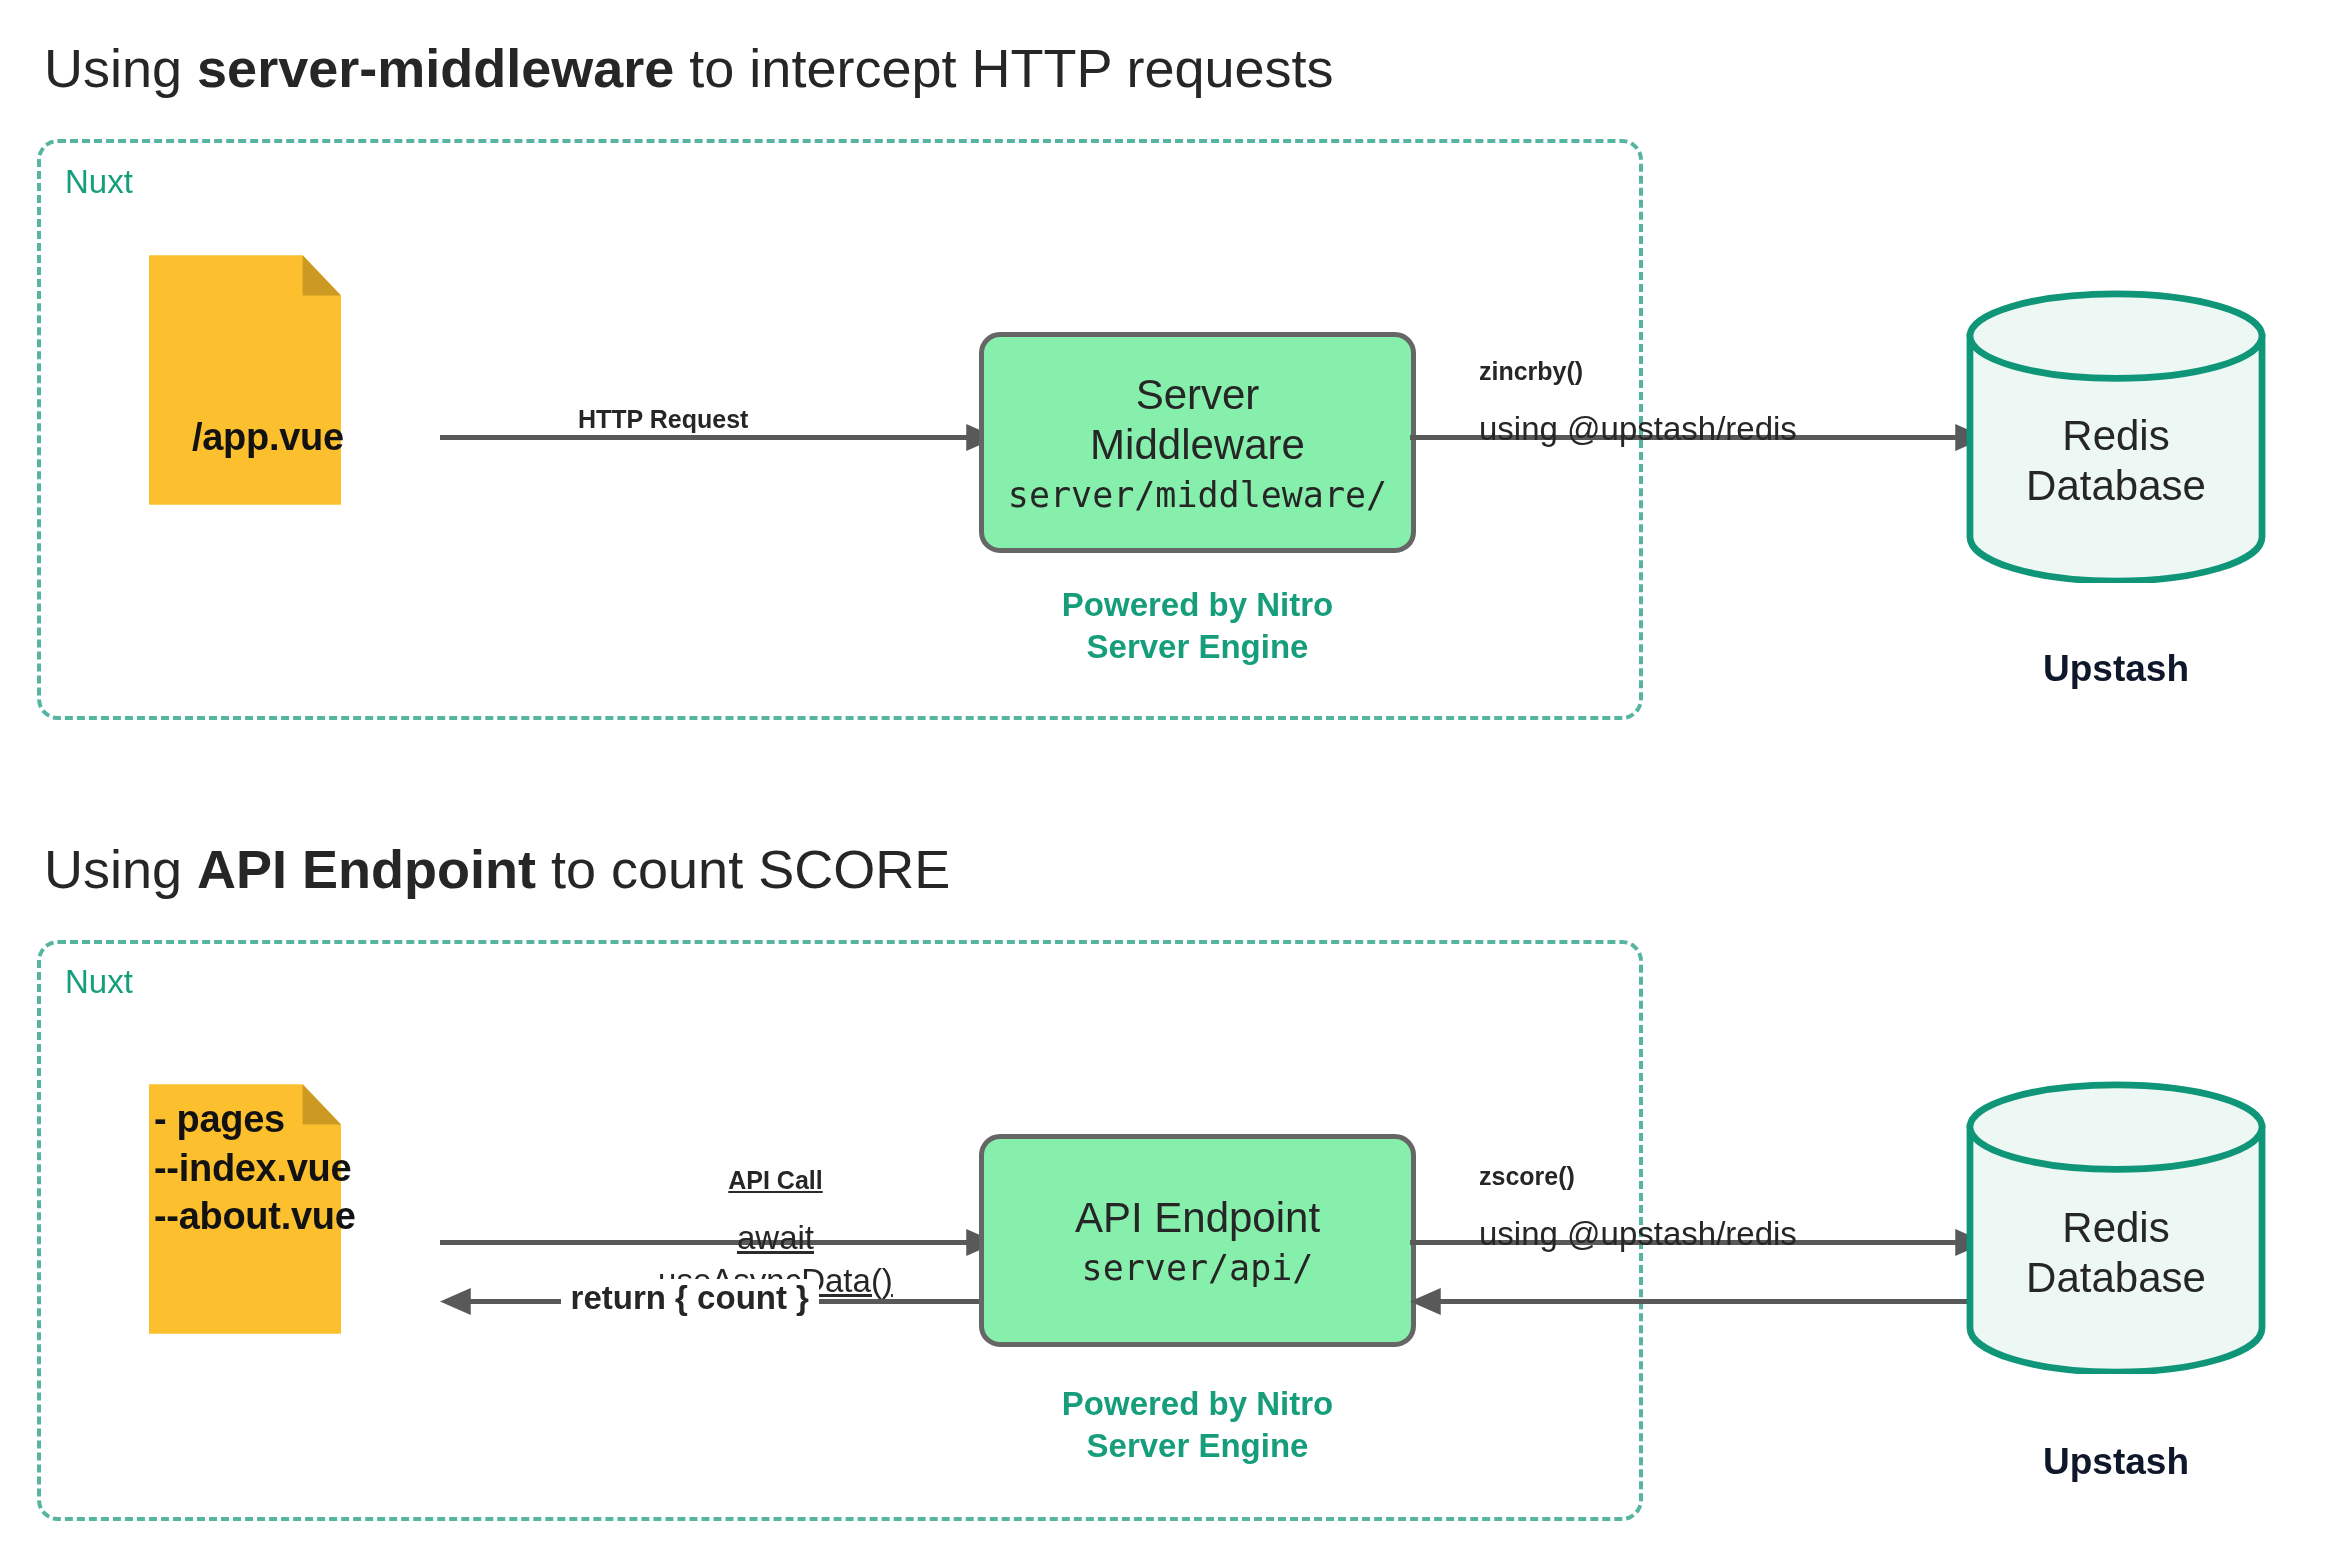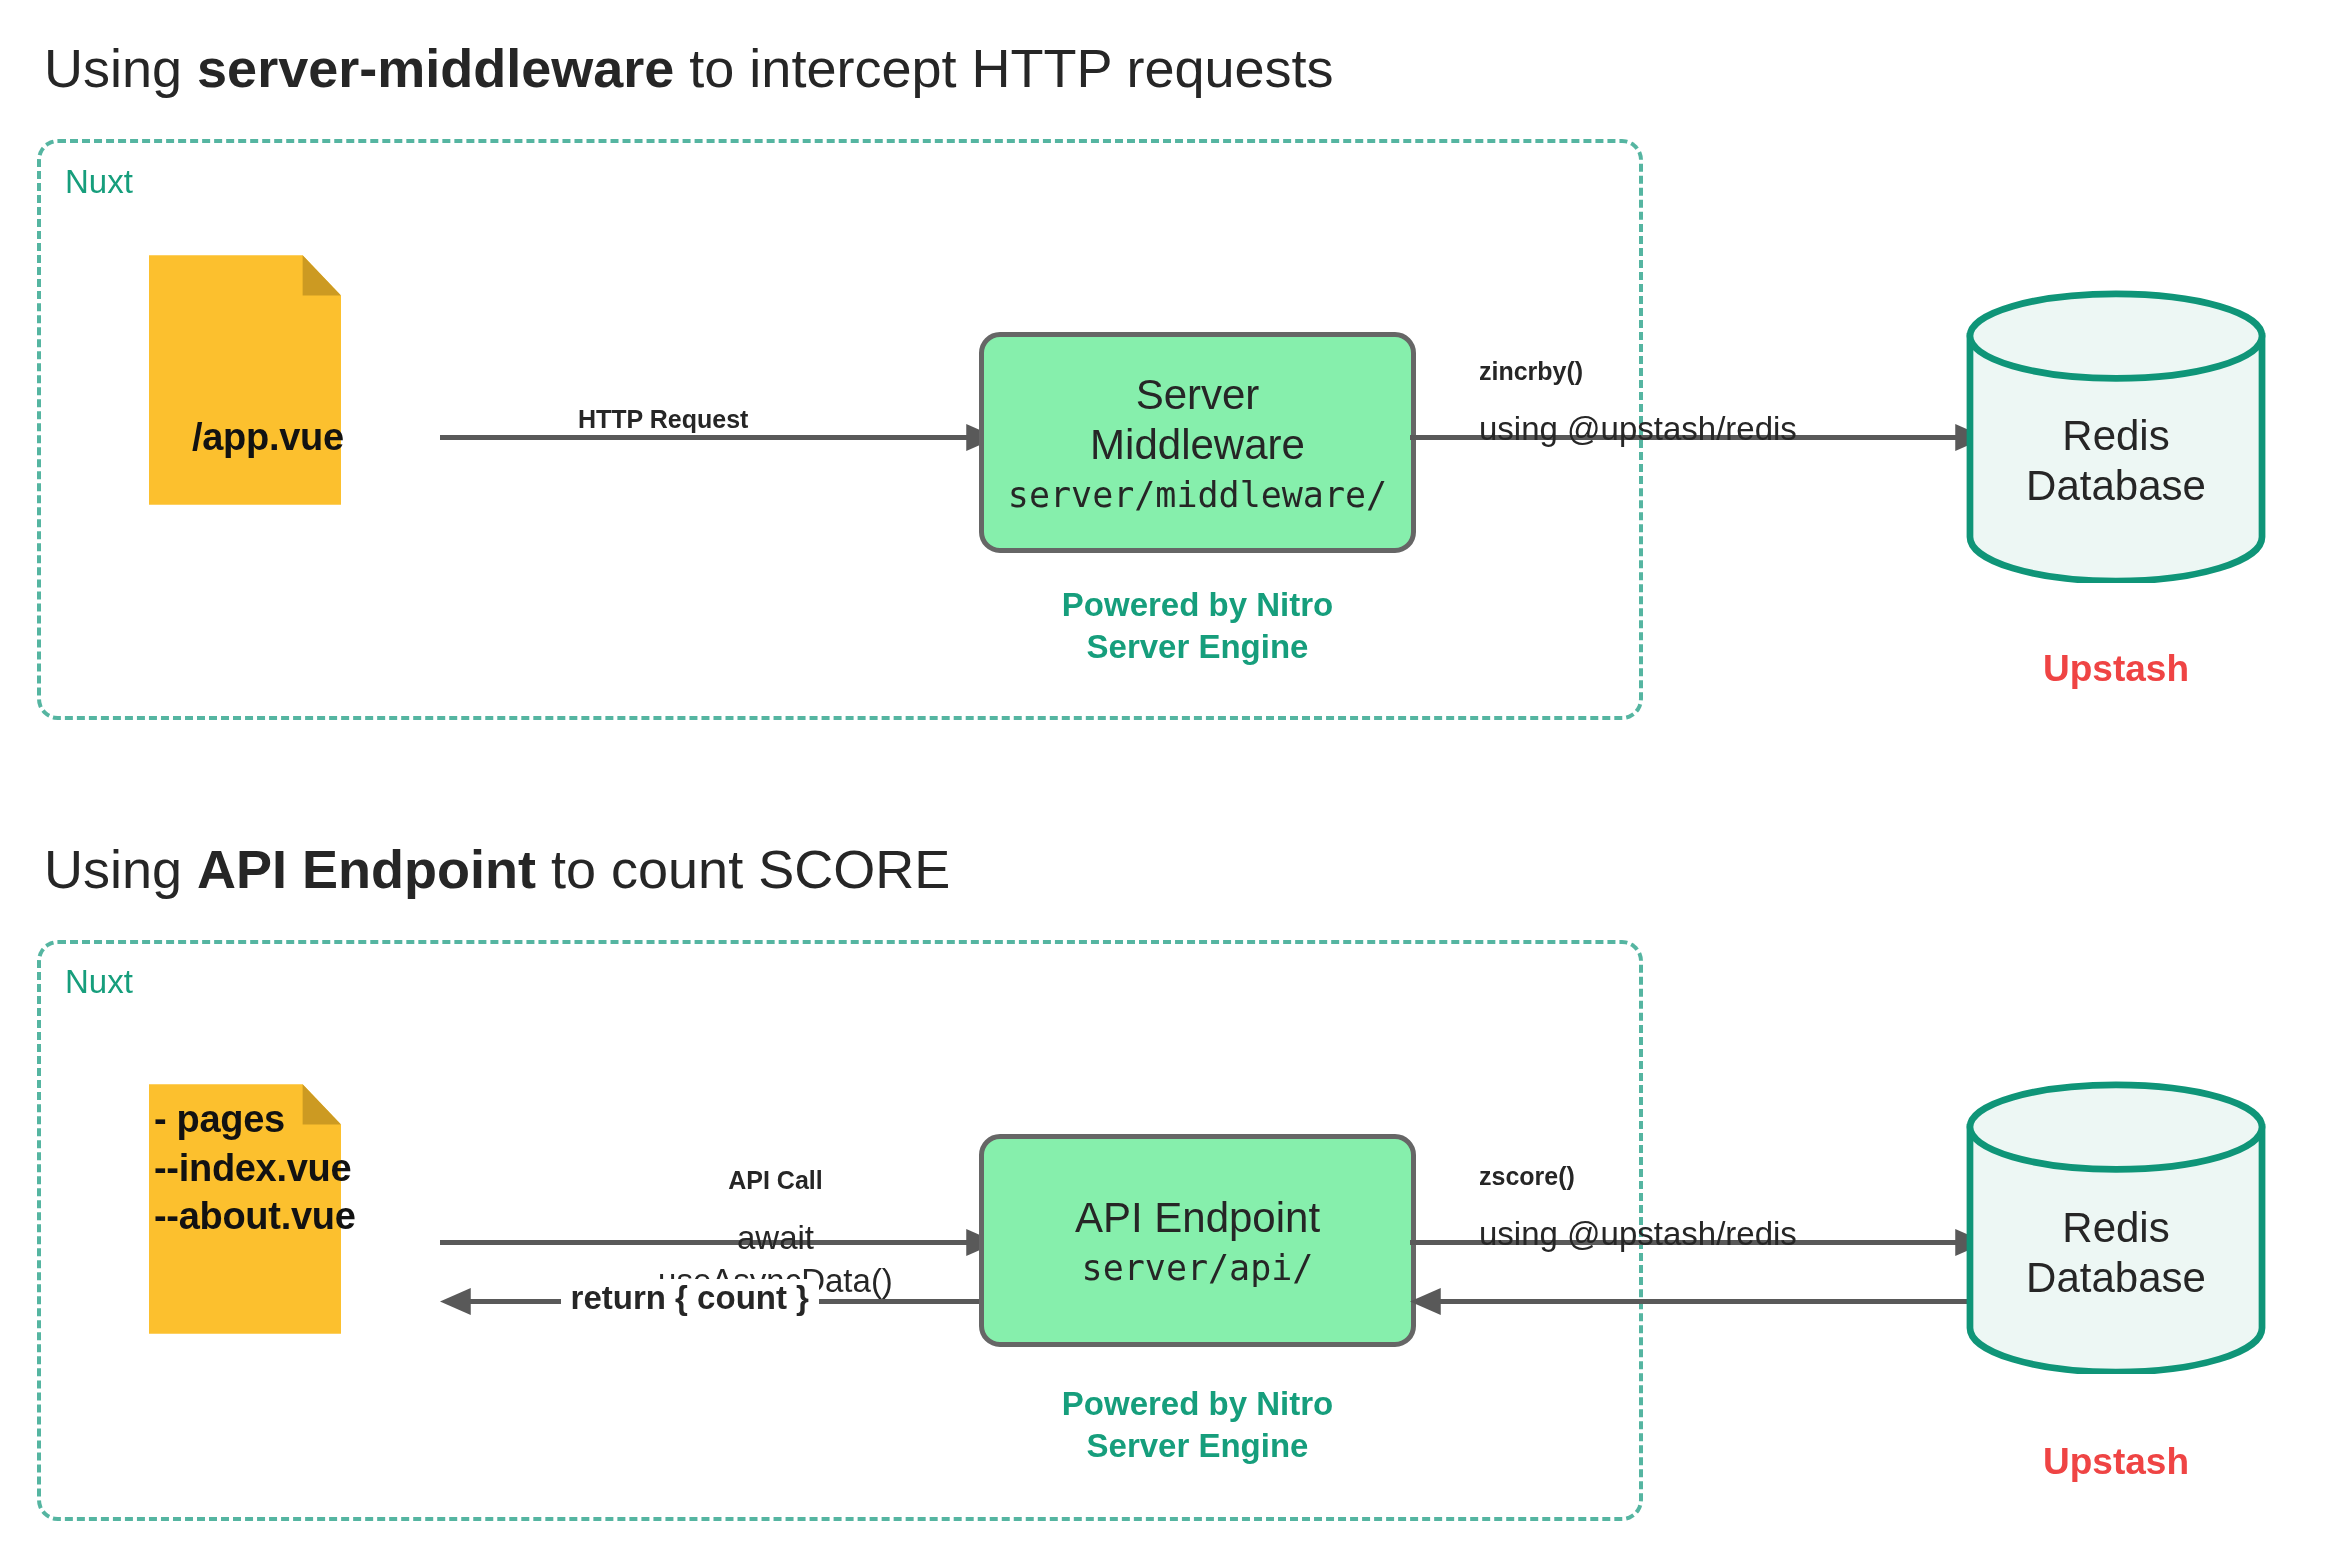--- a/index.html
+++ b/index.html
@@ -128,21 +128,21 @@
   }
   #cyl-1 { left: 1963px; top: 290px; width: 306px; height: 293px; }
   #cyl-1-text { left: 1963px; top: 411px; width: 306px; }
   #cyl-2 { left: 1963px; top: 1081px; width: 306px; height: 293px; }
   #cyl-2-text { left: 1963px; top: 1203px; width: 306px; }
 
   .upstash-label {
     position: absolute;
     font-size: 37px;
     font-weight: 700;
-    color: #ef4444;
+    color: #0f172a;
     width: 306px;
     text-align: center;
   }
   #upstash-1 { left: 1963px; top: 648px; }
   #upstash-2 { left: 1963px; top: 1441px; }
 
   
   .arrow { position: absolute; }
   .arrow svg { display: block; }
   #arrow-http   { left: 440px;  top: 423px;  width: 557px;  height: 29px; }
@@ -163,21 +163,21 @@
     font-weight: 700;
     color: #262626;
   }
   .lbl-reg {
     font-size: 33px;
     font-weight: 400;
     color: #262626;
   }
   #lbl-http   { left: 578px;  top: 382px; }
   #lbl-zincr  { left: 1479px; top: 334px; }
-  #lbl-api    { left: 646px;  top: 1143px; text-align: center; width: 259px;}
+  #lbl-api    { left: 646px;  top: 1143px; text-align: center; width: 259px; text-decoration: underline;}
   #lbl-api .lbl-bold { display: block; text-align: center; }
   #lbl-api .lbl-reg { display: block; text-align: center; }
   #lbl-zscore { left: 1479px; top: 1139px; }
 
   .inline-label {
     position: absolute;
     background: #ffffff;
     padding: 0 9.6px;
     font-size: 33px;
     font-weight: 700;

